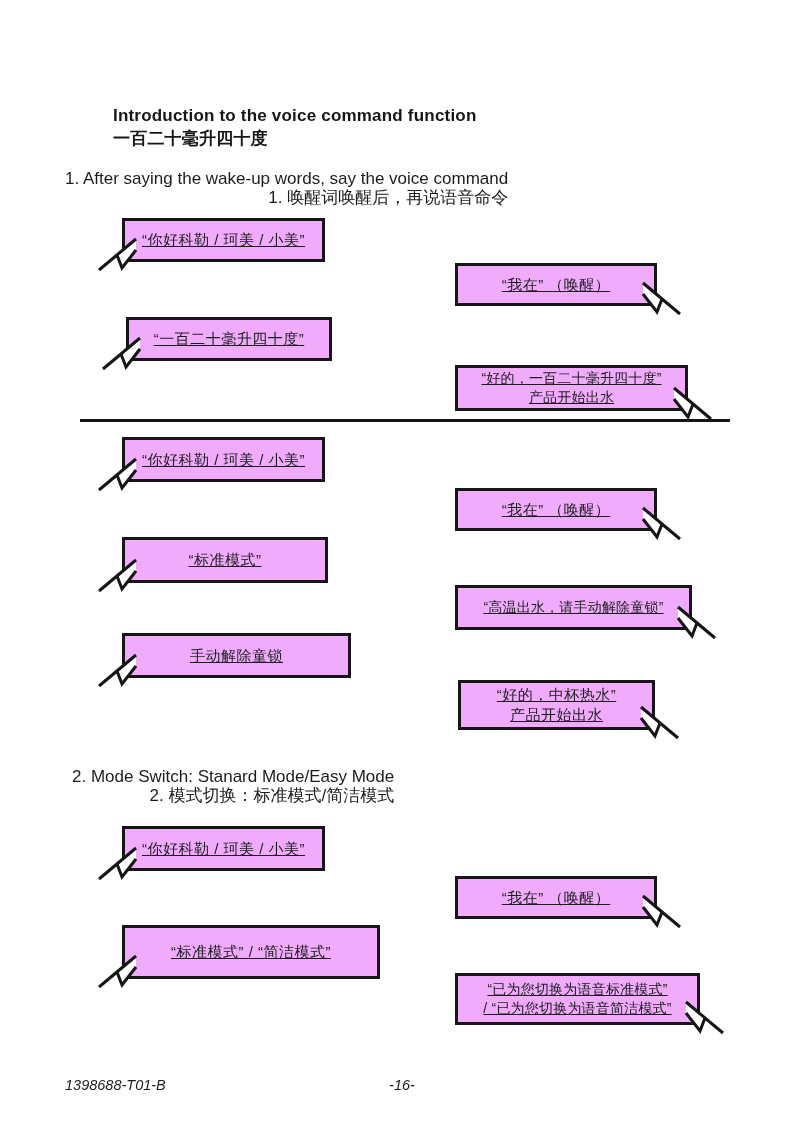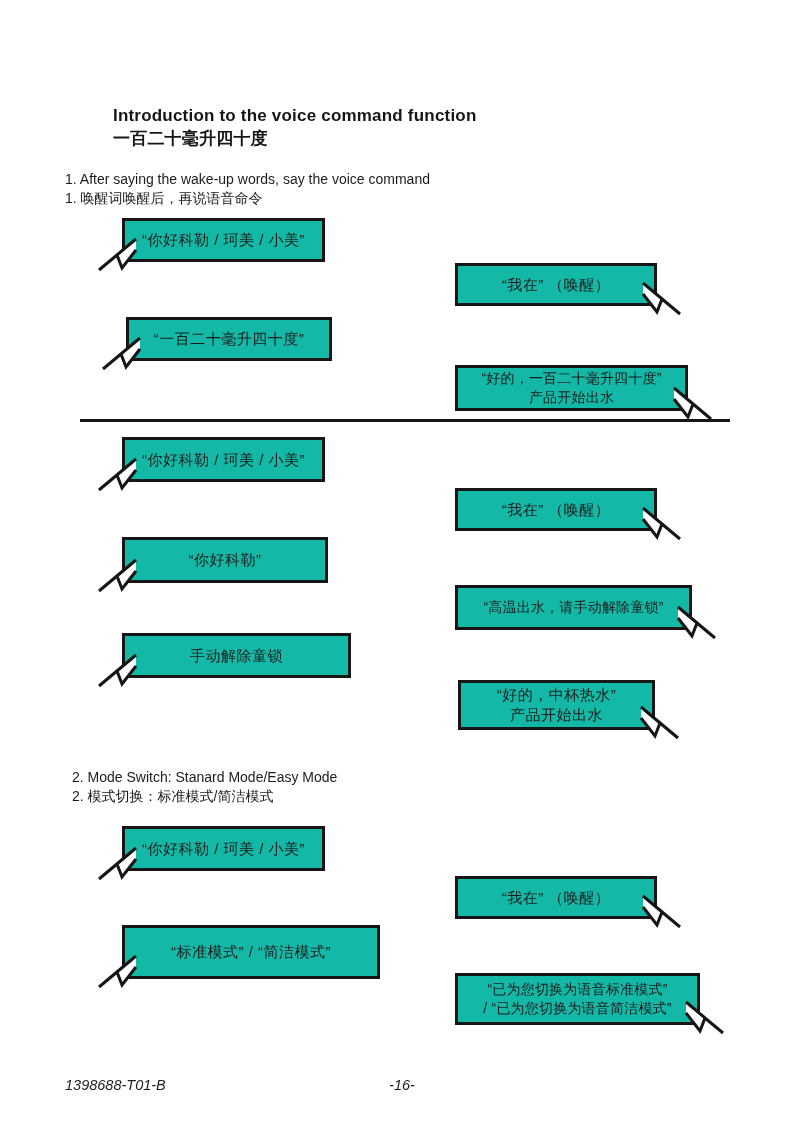--- a/index.html
+++ b/index.html
@@ -21,40 +21,42 @@
   .title {
     left: 65px; top: 104px;
     font-size: 17px;
     font-weight: bold;
     line-height: 23px;
     letter-spacing: 0.2px;
     color: #161616;
     margin-left: 48px;
   }
   .instruction {
-    font-size: 14px;
+    font-size: 17px;
     line-height: 18.5px;
     color: #1c1c1c;
+    text-align: right;
   }
   .instr-1 { left: 65px; top: 170px; }
   .instr-2 { left: 72px; top: 768px; }
   .bubble {
     position: absolute;
-    background: #14b8a6;
+    background: #f0abfc;
     border: 3px solid #161616;
     box-sizing: border-box;
     display: flex;
     flex-direction: column;
     align-items: center;
     justify-content: center;
     text-align: center;
     font-size: 15px;
     line-height: 20px;
     letter-spacing: 0.5px;
     color: #1c1c1c;
+    text-decoration: underline;
   }
   .bubble.small { font-size: 14px; line-height: 19px; letter-spacing: 0.2px; }
   .bubble .tail {
     position: absolute;
     width: 40px;
     height: 38px;
   }
   .bubble .tail.tl { left: -28px; bottom: -14px; }
   .bubble .tail.tr { right: -28px; bottom: -14px; }
   .divider {
@@ -127,21 +129,21 @@
     <svg class="tail tr" viewBox="0 0 40 38">
         <path d="M1,4 L38,35 L20,20 L15,33 L1,15" fill="#ffffff" stroke="#161616" stroke-width="3" stroke-linejoin="miter"></path>
       </svg>
     <span>“我在” （唤醒）</span>
   </div>
 
   <div class="bubble" style="left:122px;top:537px;width:206px;height:46px">
     <svg class="tail tl" viewBox="0 0 40 38">
         <path d="M39,4 L2,35 L20,20 L25,33 L39,15" fill="#ffffff" stroke="#161616" stroke-width="3" stroke-linejoin="miter"></path>
       </svg>
-    <span>“你好科勒”</span>
+    <span>“标准模式”</span>
   </div>
 
   <div class="bubble small" style="left:455px;top:585px;width:237px;height:45px">
     <svg class="tail tr" viewBox="0 0 40 38">
         <path d="M1,4 L38,35 L20,20 L15,33 L1,15" fill="#ffffff" stroke="#161616" stroke-width="3" stroke-linejoin="miter"></path>
       </svg>
     <span>“高温出水，请手动解除童锁”</span>
   </div>
 
   <div class="bubble" style="left:122px;top:633px;width:229px;height:45px">

